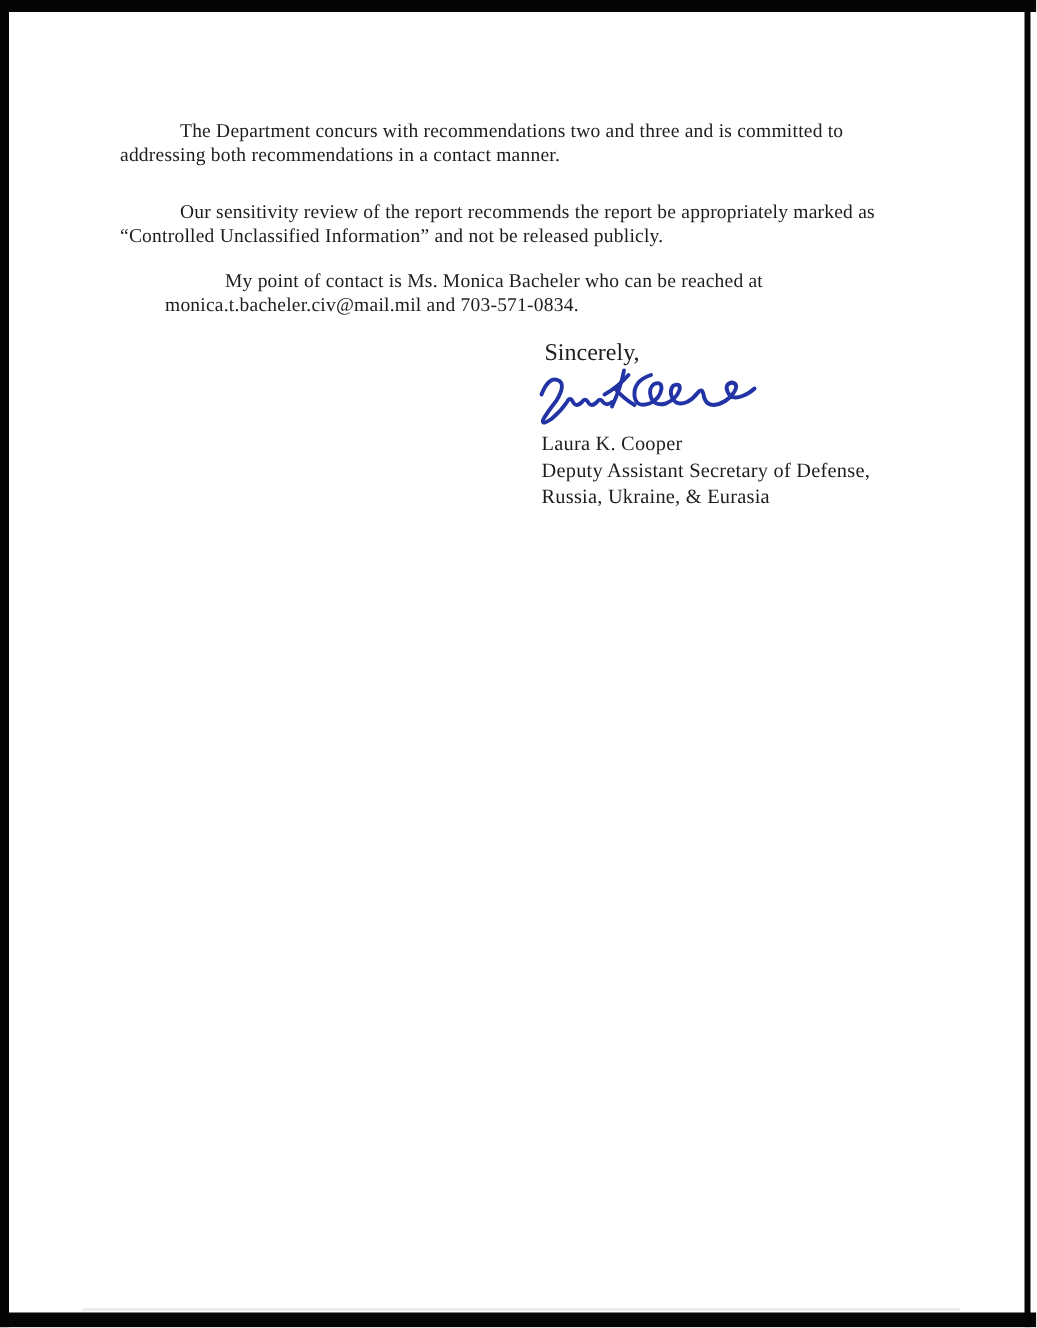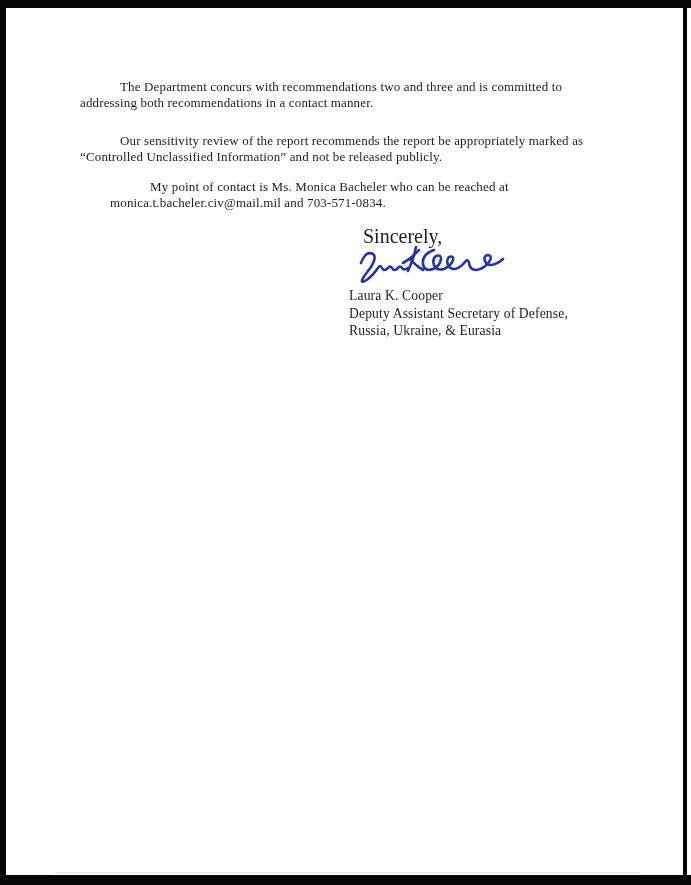--- a/index.html
+++ b/index.html
@@ -39,33 +39,33 @@
   }
   .para .line { white-space: nowrap; }
   .para .line.indent { padding-left: 40px; }
   .p1 { top: 79px; }
   .p2 { top: 133px; }
   .p3 { top: 179px; margin-left: 30px; }
   
   .salutation {
     position: absolute;
     left: 363px; top: 228px;
-    font-size: 20px;
+    font-size: 16px;
     line-height: 16px;
     white-space: nowrap;
     font-family: Liberation Serif, serif;
   }
   .signature-wrap {
     position: absolute;
     left: 356px; top: 242px;
     width: 152px; height: 46px;
   }
   .name-block {
     position: absolute;
-    left: 349px; top: 287px;
+    left: 361px; top: 287px;
     font-size: 13.6px;
     line-height: 17.5px;
     letter-spacing: 0.15px;
     white-space: nowrap;
   }
 </style>
 </head>
 <body>
 
 <div class="scan-page">

